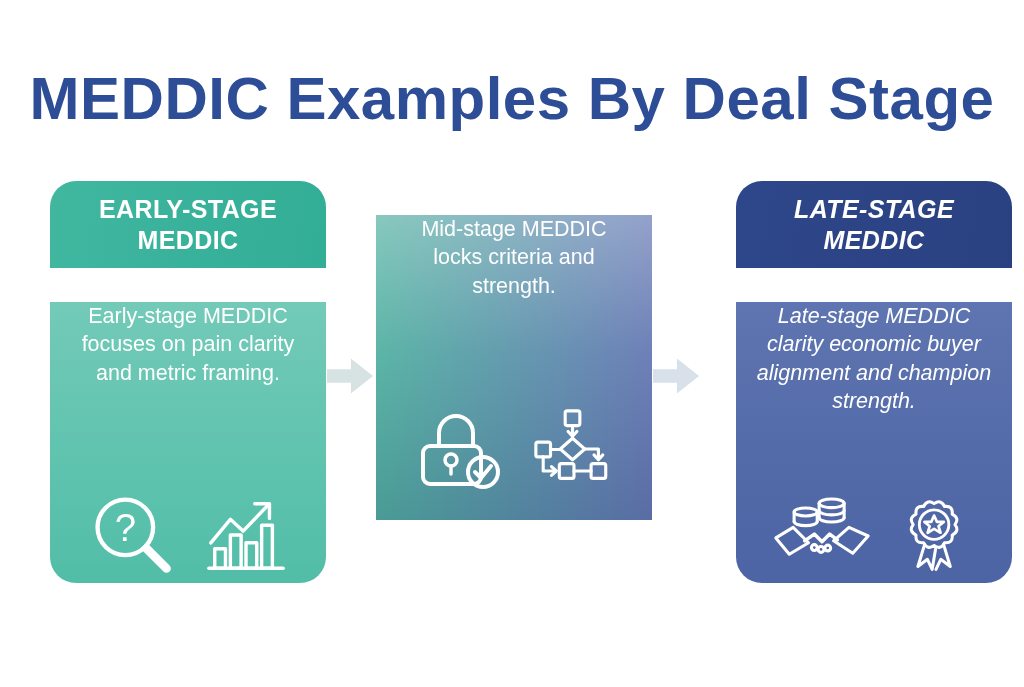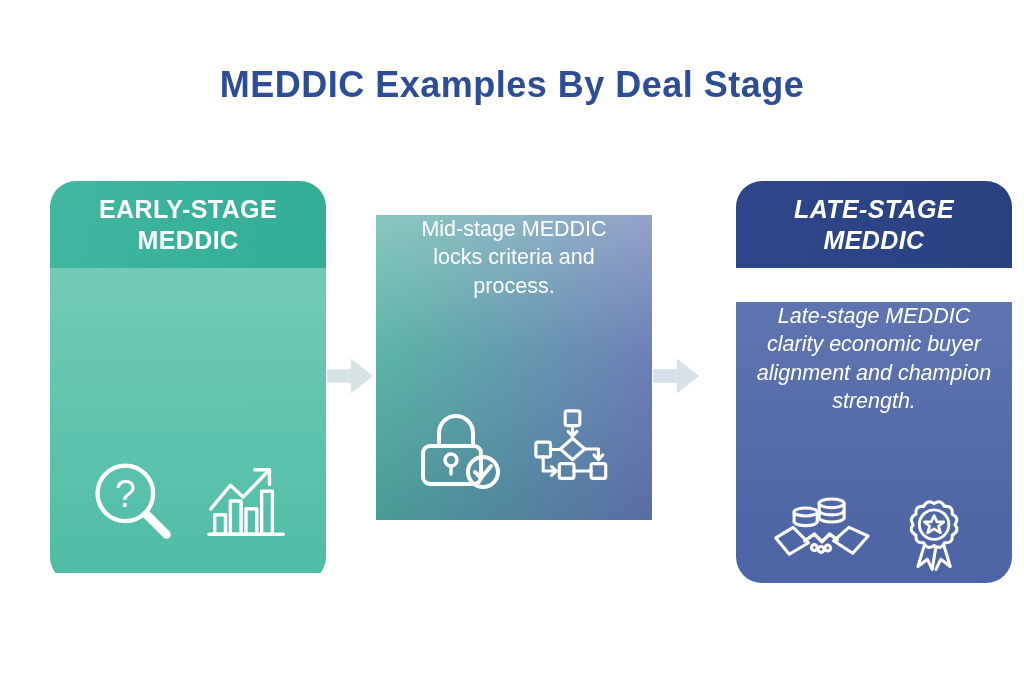--- a/index.html
+++ b/index.html
@@ -9,21 +9,21 @@
     overflow:hidden;
     font-family:"Liberation Sans", sans-serif;
     background:
       radial-gradient(130% 130% at 50% 45%, #ffffff 58%, #f2f3f4 100%);
   }
   .page-title{
     position:absolute;
     left:0; right:0; top:64px;
     margin:0;
     text-align:center;
-    font-size:36px;
+    font-size:60px;
     font-weight:700;
     letter-spacing:0.5px;
     color:#2d4d96;
   }
   .card{
     position:absolute;
     top:181px;
     width:276px;
     height:402px;
     border-radius:26px;
@@ -104,20 +104,21 @@
 </head>
 <body>
 
 <div class="canvas">
 
   <h1 class="page-title">MEDDIC Examples By Deal Stage</h1>
 
   <section class="card card-early">
     <div class="card-header">EARLY-STAGE MEDDIC</div>
     <div class="card-body">
+      <p class="card-text">Early-stage MEDDIC focuses on pain clarity and metric framing.</p>
       <div class="icons-row">
         <svg width="92" height="92" viewBox="0 0 96 96" fill="none" stroke="#ffffff" stroke-width="4.5" stroke-linecap="round">
           <circle cx="40" cy="40" r="29"></circle>
           <text x="40" y="54" text-anchor="middle" fill="#ffffff" stroke="none" font-family="Liberation Sans, sans-serif" font-size="40">?</text>
           <line x1="62" y1="62" x2="83" y2="83" stroke-width="9"></line>
         </svg>
         <svg width="86" height="86" viewBox="0 0 88 88" fill="none" stroke="#ffffff" stroke-width="3.5" stroke-linecap="round" stroke-linejoin="round">
           <line x1="6" y1="78" x2="82" y2="78"></line>
           <rect x="12" y="58" width="11" height="20"></rect>
           <rect x="28" y="44" width="11" height="34"></rect>
@@ -125,21 +126,21 @@
           <rect x="60" y="34" width="11" height="44"></rect>
           <polyline points="8,52 28,28 41,40 67,13"></polyline>
           <polyline points="53,12 68,12 68,27"></polyline>
         </svg>
       </div>
     </div>
   </section>
 
   <section class="card card-mid">
     <div class="card-body">
-      <p class="card-text">Mid-stage MEDDIC locks criteria and process.</p>
+      <p class="card-text">Mid-stage MEDDIC locks criteria and strength.</p>
       <div class="icons-row">
         <svg width="94" height="88" viewBox="0 0 92 88" fill="none" stroke="#ffffff" stroke-width="4" stroke-linecap="round" stroke-linejoin="round">
           <path d="M26,40 V27 a17,17 0 0 1 34,0 V40"></path>
           <rect x="10" y="40" width="58" height="38" rx="7"></rect>
           <circle cx="38" cy="54" r="6" stroke-width="3.5"></circle>
           <line x1="38" y1="60" x2="38" y2="68" stroke-width="3.5"></line>
           <circle cx="70" cy="66" r="15"></circle>
           <polyline points="62,66 68,72 78,60"></polyline>
         </svg>
         <svg width="86" height="86" viewBox="0 0 88 88" fill="none" stroke="#ffffff" stroke-width="3.2" stroke-linecap="round" stroke-linejoin="round">

